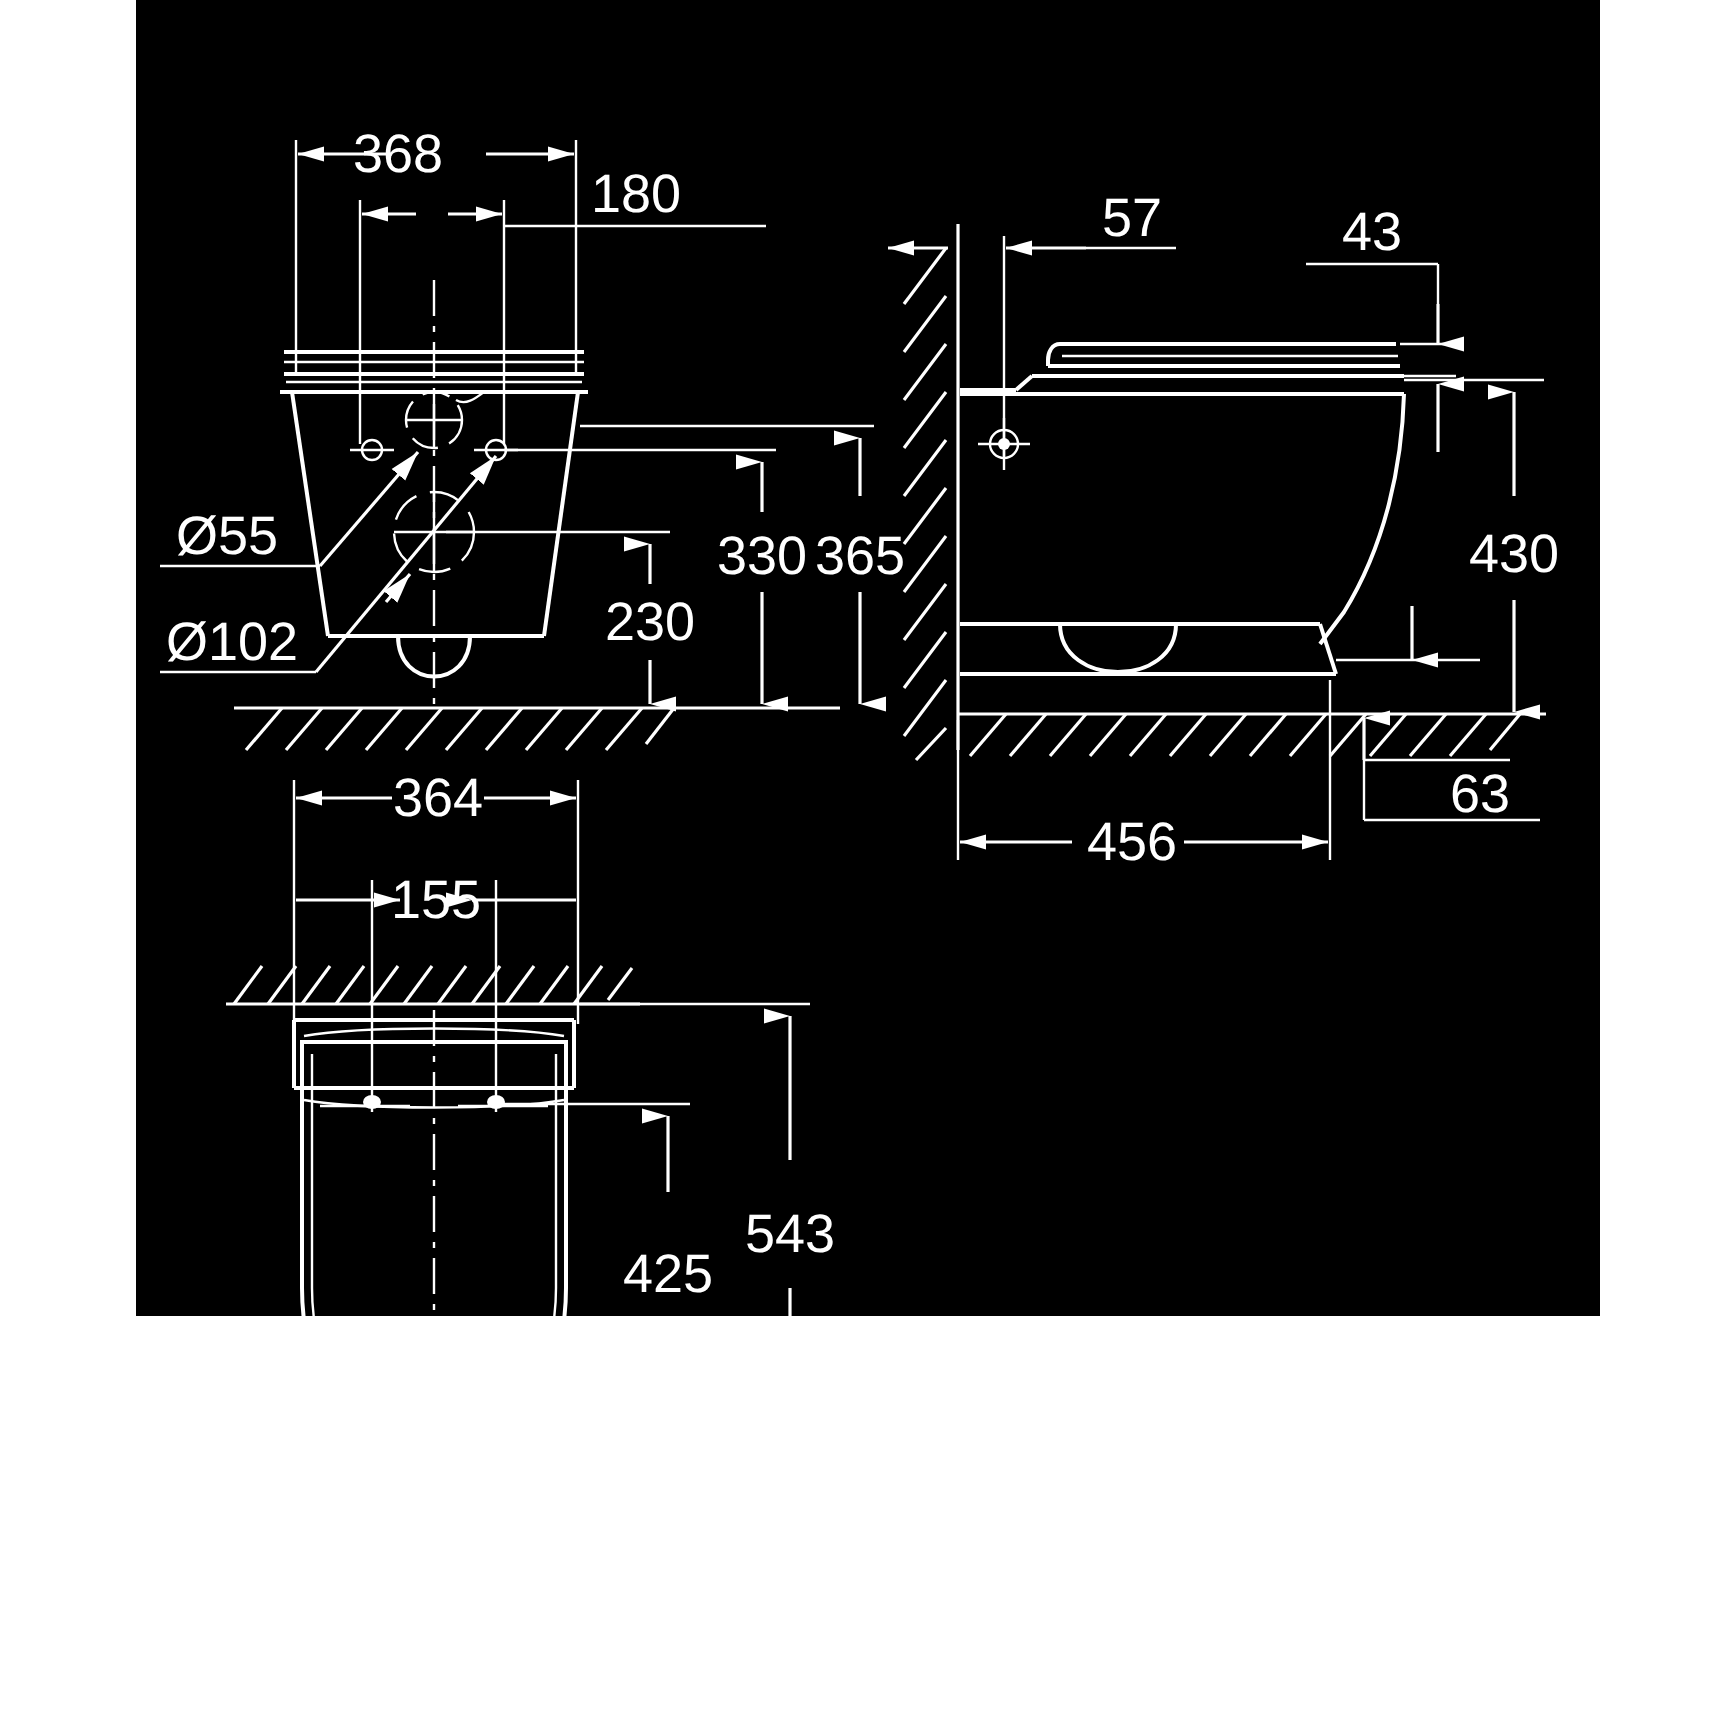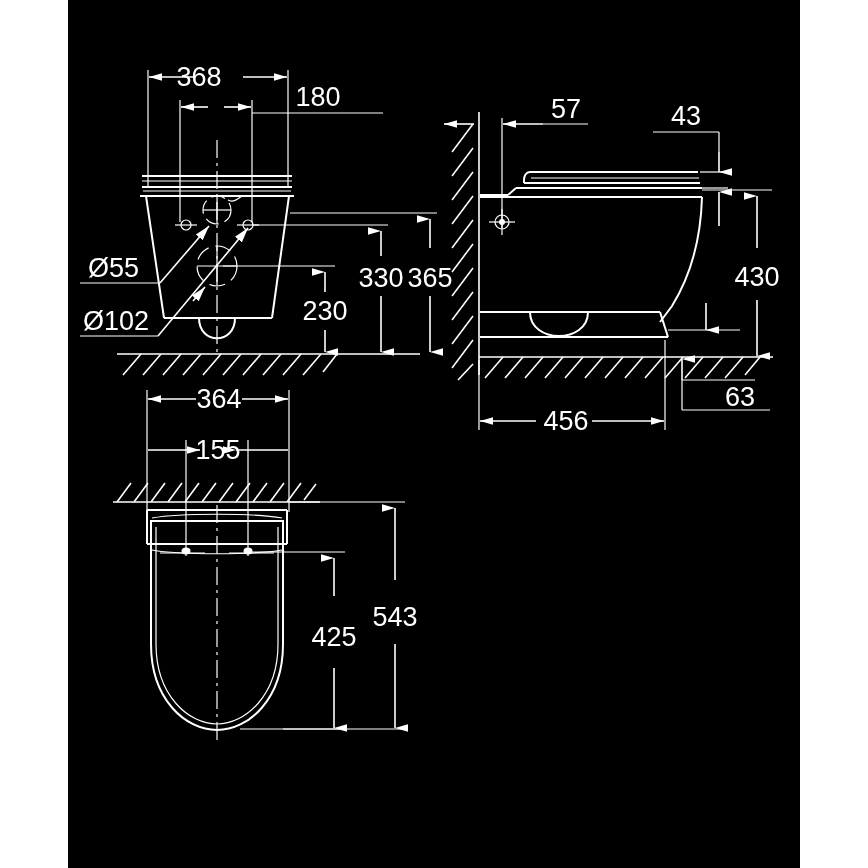--- a/index.html
+++ b/index.html
@@ -3,21 +3,21 @@
 <meta charset="utf-8">
 <style>
   html, body {
     margin: 0;
     padding: 0;
     background: #ffffff;
   }
   #page {
     position: relative;
     width: 868px;
-    height: 868px;
+    height: 658px;
     background: #ffffff;
     overflow: hidden;
     font-family: "Liberation Sans", sans-serif;
   }
   #drawing-canvas {
     position: absolute;
     left: 0;
     top: 0;
     width: 868px;
     height: 868px;

